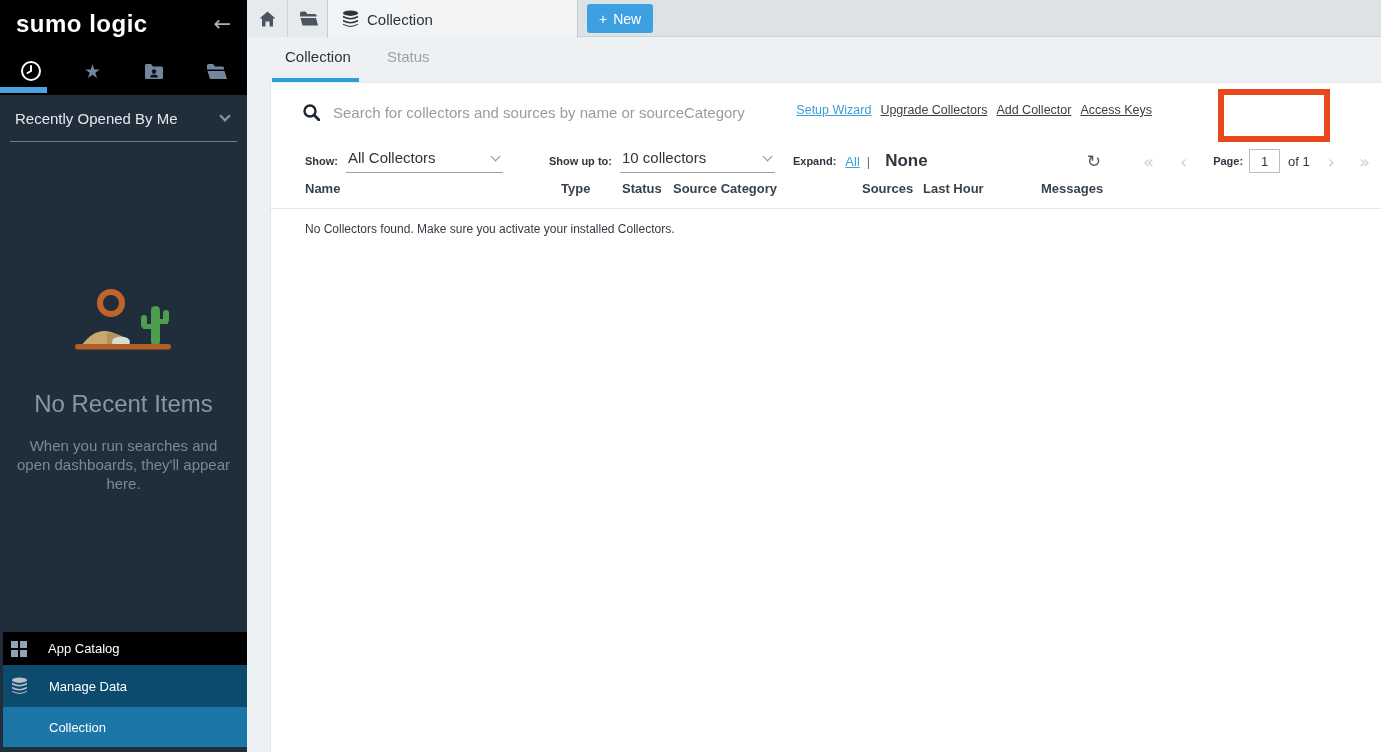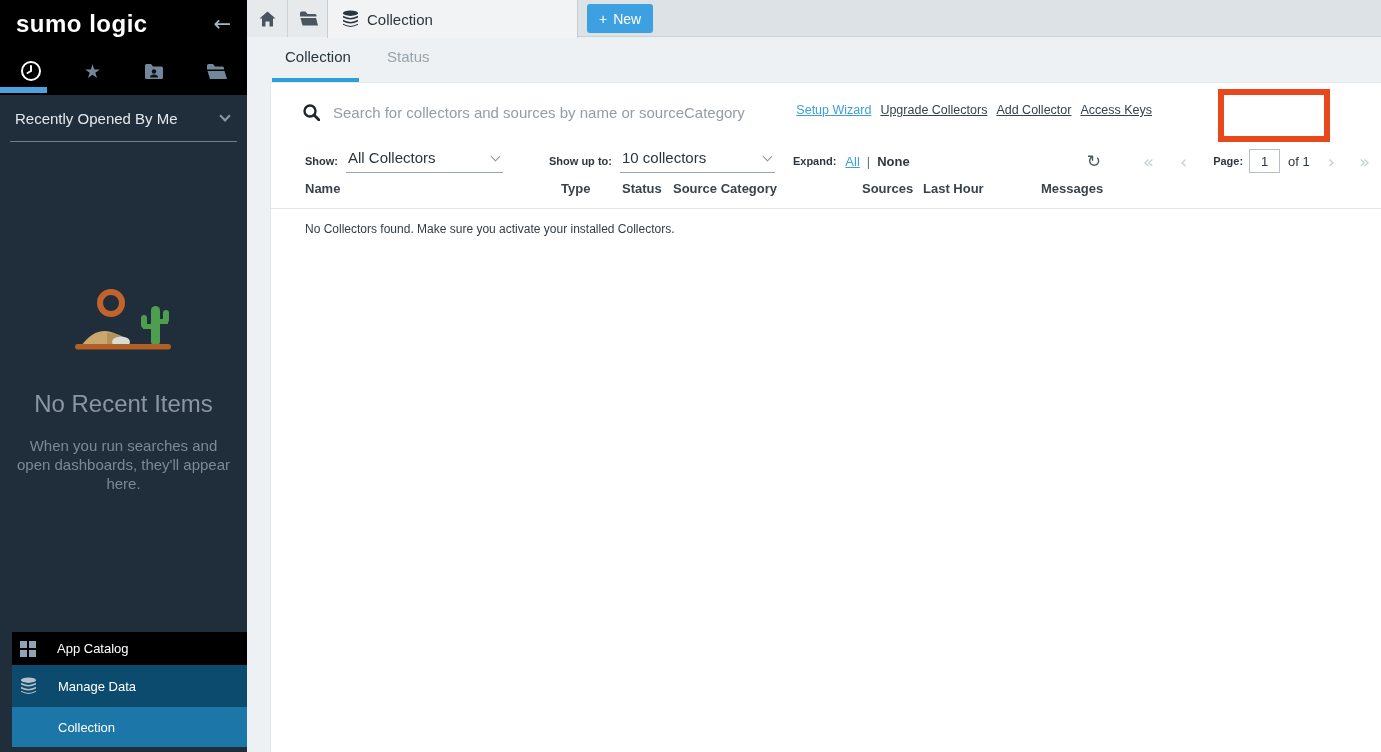--- a/index.html
+++ b/index.html
@@ -28,21 +28,21 @@
   .recent-dropdown .lbl { color:#e4e8ea; font-size:15px; }
   .dd-underline { position:absolute; top:141px; left:10px; width:227px; height:1px;
     background:#6f7d88; }
   .chev { width:8px; height:8px; border-right:2px solid #8a99a5;
     border-bottom:2px solid #8a99a5; transform:rotate(45deg); margin-top:-4px; }
   .empty-state { position:absolute; top:288px; left:0; width:247px; text-align:center; }
   .empty-state .art { margin-bottom:22px; }
   .empty-title { color:#8a96a4; font-size:24px; font-weight:400; margin-bottom:18px; }
   .empty-desc { color:#7b8896; font-size:15px; line-height:19px; width:224px;
     margin:0 auto; }
-  .bottom-nav { position:absolute; left:12px; bottom:5px; width:247px; }
+  .bottom-nav { position:absolute; left:3px; bottom:5px; width:247px; }
   .bnav-row { display:flex; align-items:center; padding-left:8px; cursor:pointer; }
   .bnav-row .blabel { color:#fff; font-size:13px; margin-left:21px; }
   .row-app { background:#000; height:33px; }
   .row-manage { background:#0c4a6e; height:42px; }
   .row-collection { background:#1c76a8; height:40px; }
   .row-collection .blabel { margin-left:38px; }
   .grid-icon { display:grid; grid-template-columns:7px 7px; grid-template-rows:7px 7px;
     gap:2px; }
   .grid-icon span { background:#90a4b6; }
 
@@ -95,21 +95,21 @@
     border-bottom:1px solid #9aa4ac; padding:0 4px 6px 2px; margin-left:8px;
     cursor:pointer; }
   .dropdown .dval { font-size:15px; color:#2b353e; }
   .dd-show { width:157px; margin-right:46px; }
   .dd-limit { width:155px; margin-right:18px; }
   .chev-sm { width:7px; height:7px; border-right:1.5px solid #8a949c;
     border-bottom:1.5px solid #8a949c; transform:rotate(45deg); margin-top:-3px; }
   .expand-all { color:#3d9fd6; font-size:13px; text-decoration:underline;
     margin-left:9px; cursor:pointer; }
   .pipe { color:#6a747c; font-size:13px; margin:0 7px; }
-  .none-lbl { color:#2e373f; font-size:13px; font-weight:bold; }
+  .none-lbl { color:#2e373f; font-size:17px; font-weight:bold;margin-left:8px; }
   .glyph { font-family:"DejaVu Sans", sans-serif; }
   .refresh { color:#4e585f; font-size:17px; margin-right:42px; cursor:pointer; }
   .pg-nav { color:#c6cfd5; font-size:18px; cursor:pointer; }
   .pg-first { margin-right:26px; } .pg-prev { margin-right:26px; }
   .pg-next { margin-left:18px; margin-right:24px; }
   .page-input { width:31px; height:24px; border:1px solid #b6bfc6; text-align:center;
     font-size:13px; color:#2e373f; margin:0 8px 0 6px;
     font-family:"Liberation Sans", sans-serif; }
   .of-lbl { font-size:13px; color:#2e373f; }
 

